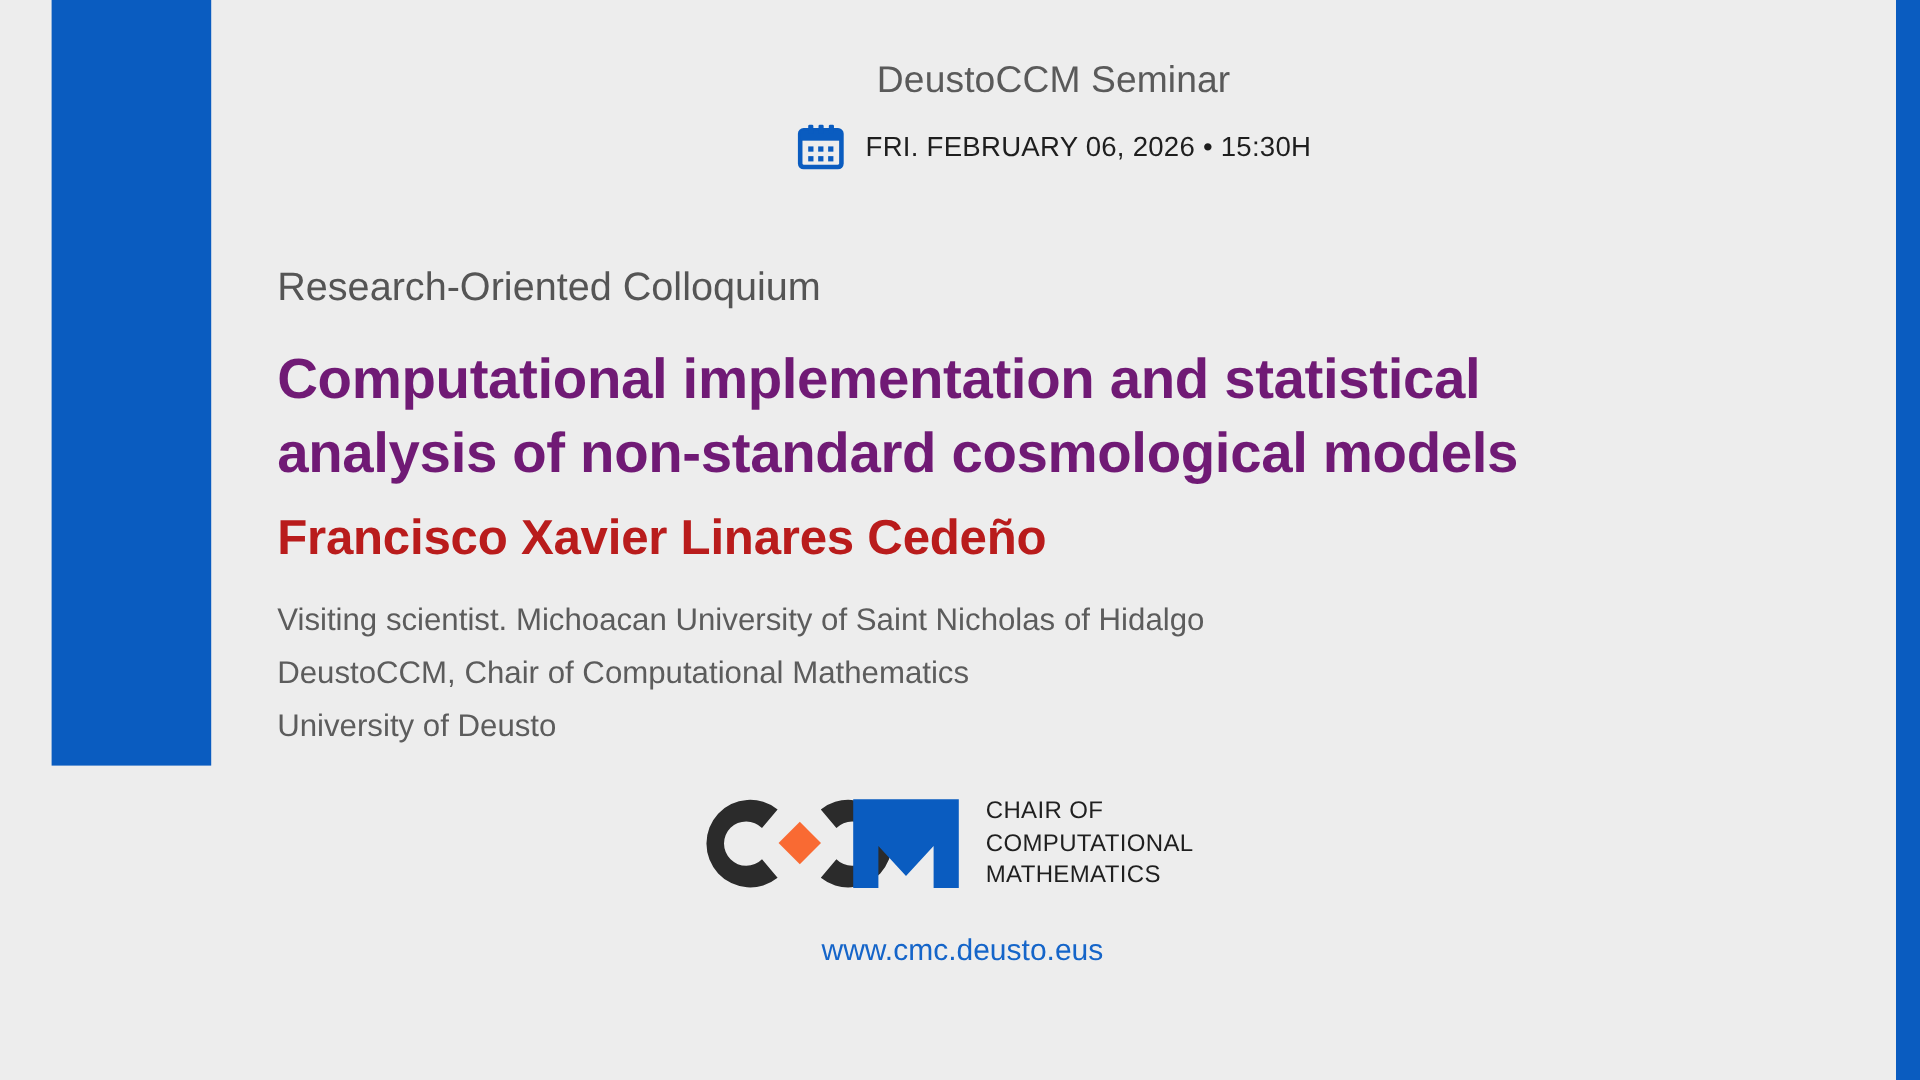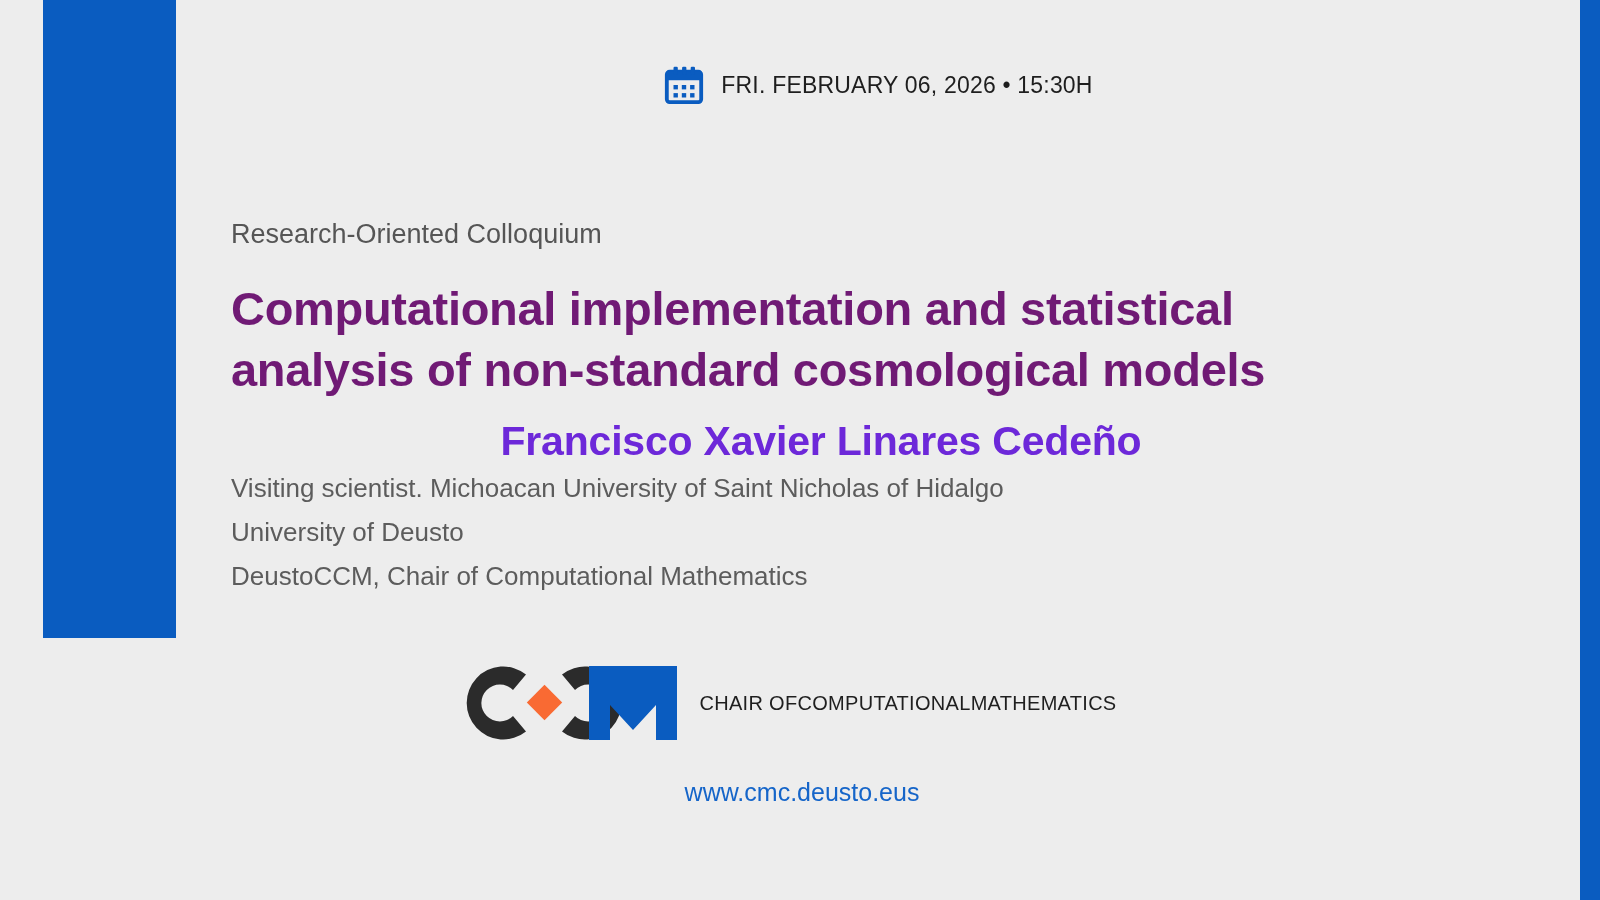--- a/index.html
+++ b/index.html
@@ -73,41 +73,41 @@
   }
 
   
   .body-block {
     position: absolute;
     left: 231px;
     top: 218px;
     width: 1180px;
   }
   .kicker {
-    font-size: 27px;
+    font-size: 33px;
     color: #555555;
     line-height: 1.25;
     margin-bottom: 26px;
   }
   .talk-title {
     font-size: 47px;
     font-weight: bold;
     color: #701a75;
     line-height: 1.3;
     letter-spacing: -0.3px;
     margin: 0 0 16px 0;
     max-width: 1140px;
   }
   .speaker {
     font-size: 41px;
     font-weight: bold;
-    color: #6d28d9;
+    color: #b91c1c;
     line-height: 1.25;
     letter-spacing: -0.2px;
-    text-align: center;
+    margin-bottom: 20px;
   }
   .affil-line {
     font-size: 26px;
     color: #5c5c5c;
     line-height: 1.69;
     white-space: nowrap;
   }
 
   
   .logo-wrap {
@@ -123,21 +123,21 @@
     align-items: center;
     gap: 14px;
   }
   .logo-mark {
     display: block;
     width: 222px;
     height: 86px;
   }
   .logo-text {
     display: flex;
-    flex-direction: row;
+    flex-direction: column;
     justify-content: center;
   }
   .logo-text span {
     font-size: 20px;
     line-height: 1.32;
     color: #1f1f1f;
     letter-spacing: 0.3px;
     white-space: nowrap;
   }
 
@@ -157,20 +157,21 @@
 </style>
 </head>
 <body>
 
 <div class="poster">
 
   <div class="left-bar"></div>
   <div class="right-bar"></div>
 
   <div class="header">
+    <div class="series-name">DeustoCCM Seminar</div>
     <div class="date-row">
       <svg class="cal-icon" viewBox="0 0 44 44">
         <rect x="4" y="8" width="36" height="32" rx="3" ry="3" fill="none" stroke="#0a5cc0" stroke-width="4"></rect>
         <rect x="4" y="8" width="36" height="9" fill="#0a5cc0"></rect>
         <rect x="11" y="3" width="4.5" height="8" rx="1.2" fill="#0a5cc0"></rect>
         <rect x="20" y="3" width="4.5" height="8" rx="1.2" fill="#0a5cc0"></rect>
         <rect x="29" y="3" width="4.5" height="8" rx="1.2" fill="#0a5cc0"></rect>
         <rect x="11" y="22" width="4.6" height="4.6" fill="#0a5cc0"></rect>
         <rect x="19.7" y="22" width="4.6" height="4.6" fill="#0a5cc0"></rect>
         <rect x="28.4" y="22" width="4.6" height="4.6" fill="#0a5cc0"></rect>
@@ -180,22 +181,22 @@
       </svg>
       <div class="date-text">FRI. FEBRUARY 06, 2026 • 15:30H</div>
     </div>
   </div>
 
   <div class="body-block">
     <div class="kicker">Research-Oriented Colloquium</div>
     <h1 class="talk-title">Computational implementation and statistical analysis of non-standard cosmological models</h1>
     <div class="speaker">Francisco Xavier Linares Cedeño</div>
     <div class="affil-line">Visiting scientist. Michoacan University of Saint Nicholas of Hidalgo</div>
+    <div class="affil-line">DeustoCCM, Chair of Computational Mathematics</div>
     <div class="affil-line">University of Deusto</div>
-    <div class="affil-line">DeustoCCM, Chair of Computational Mathematics</div>
   </div>
 
   <div class="logo-wrap">
     <div class="logo">
       <svg class="logo-mark" viewBox="0 0 222 86">
 
         <path d="M63 14.5 A36.5 36.5 0 1 0 63 71.5 L50 56 A18.5 18.5 0 1 1 50 30 Z" fill="#2b2b2b"></path>
 
         <path d="M99 14.5 A36.5 36.5 0 1 1 99 71.5 L112 56 A18.5 18.5 0 1 0 112 30 Z" fill="#2b2b2b"></path>
 

